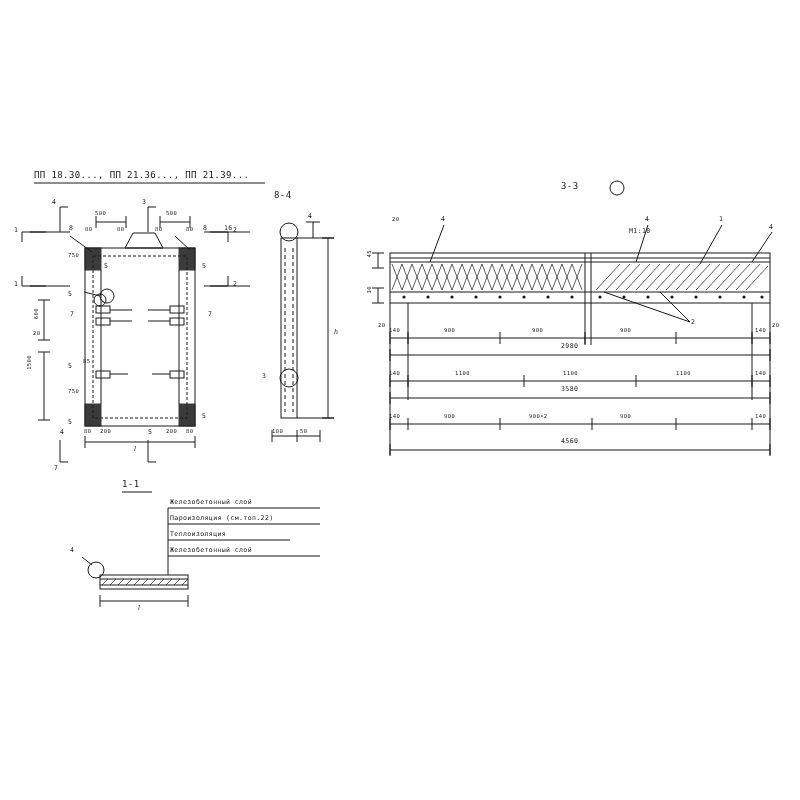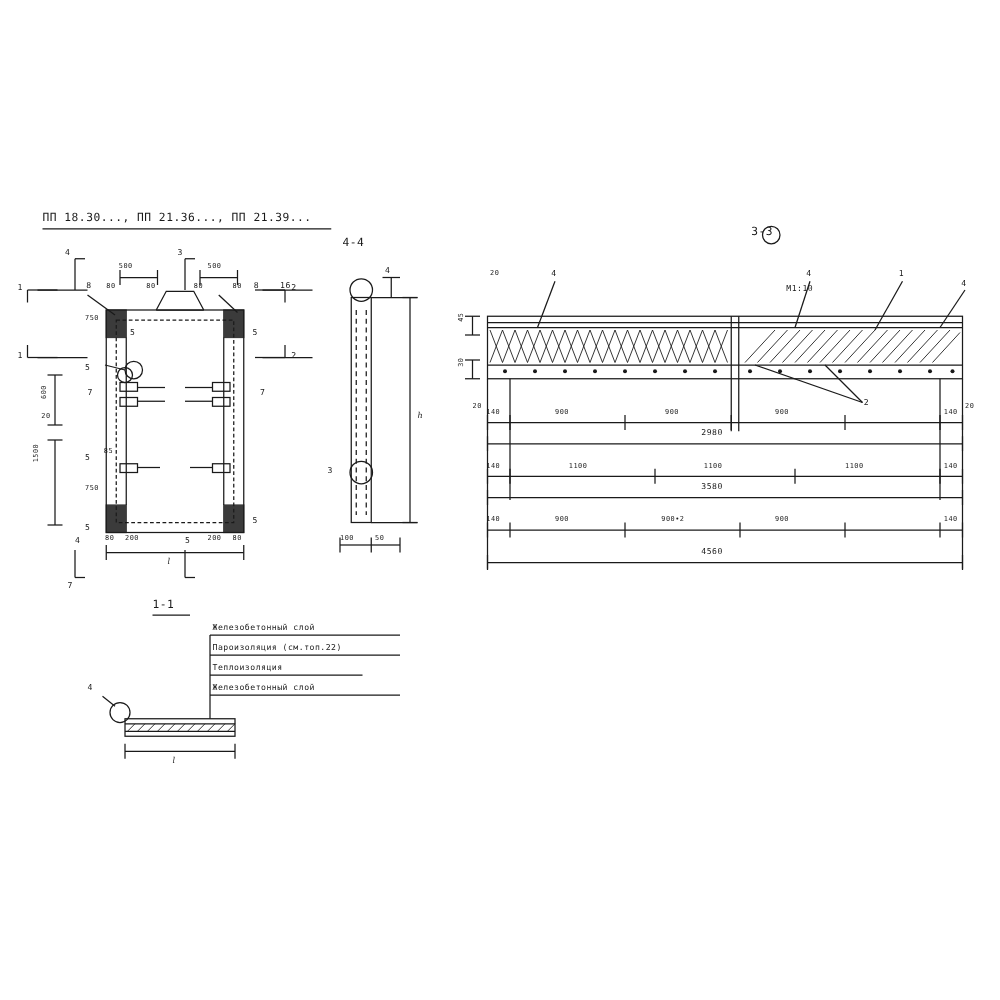--- a/index.html
+++ b/index.html
@@ -284,28 +284,28 @@
   <div class="lbl sm" style="left:60px;top:428px;">4</div>
   <div class="lbl sm" style="left:54px;top:464px;">7</div>
 
   <div class="lbl xs" style="left:84px;top:428px;">80</div>
   <div class="lbl xs" style="left:100px;top:428px;">200</div>
   <div class="lbl xs" style="left:166px;top:428px;">200</div>
   <div class="lbl xs" style="left:186px;top:428px;">80</div>
   <div class="lbl sm it" style="left:134px;top:445px;">l</div>
   <div class="lbl sm" style="left:148px;top:428px;">5</div>
 
-  <div class="lbl md" style="left:274px;top:190px;">4-4</div>
+  <div class="lbl md" style="left:274px;top:190px;">8-4</div>
   <div class="lbl sm" style="left:308px;top:212px;">4</div>
   <div class="lbl sm" style="left:262px;top:372px;">3</div>
   <div class="lbl sm it" style="left:334px;top:328px;">h</div>
   <div class="lbl xs" style="left:272px;top:428px;">100</div>
   <div class="lbl xs" style="left:300px;top:428px;">50</div>
 
-  <div class="lbl md" style="left:561px;top:181px;margin-left:40px;">3-3</div>
+  <div class="lbl md" style="left:561px;top:181px;">3-3</div>
   <div class="lbl sm" style="left:629px;top:182px;margin-top:45px;">М1:10</div>
 
   <div class="lbl sm" style="left:441px;top:215px;">4</div>
   <div class="lbl sm" style="left:645px;top:215px;">4</div>
   <div class="lbl sm" style="left:719px;top:215px;">1</div>
   <div class="lbl sm" style="left:769px;top:223px;">4</div>
   <div class="lbl sm" style="left:691px;top:318px;">2</div>
 
   <div class="lbl xs" style="left:392px;top:216px;">20</div>
   <div class="lbl xs" style="left:378px;top:322px;">20</div>

